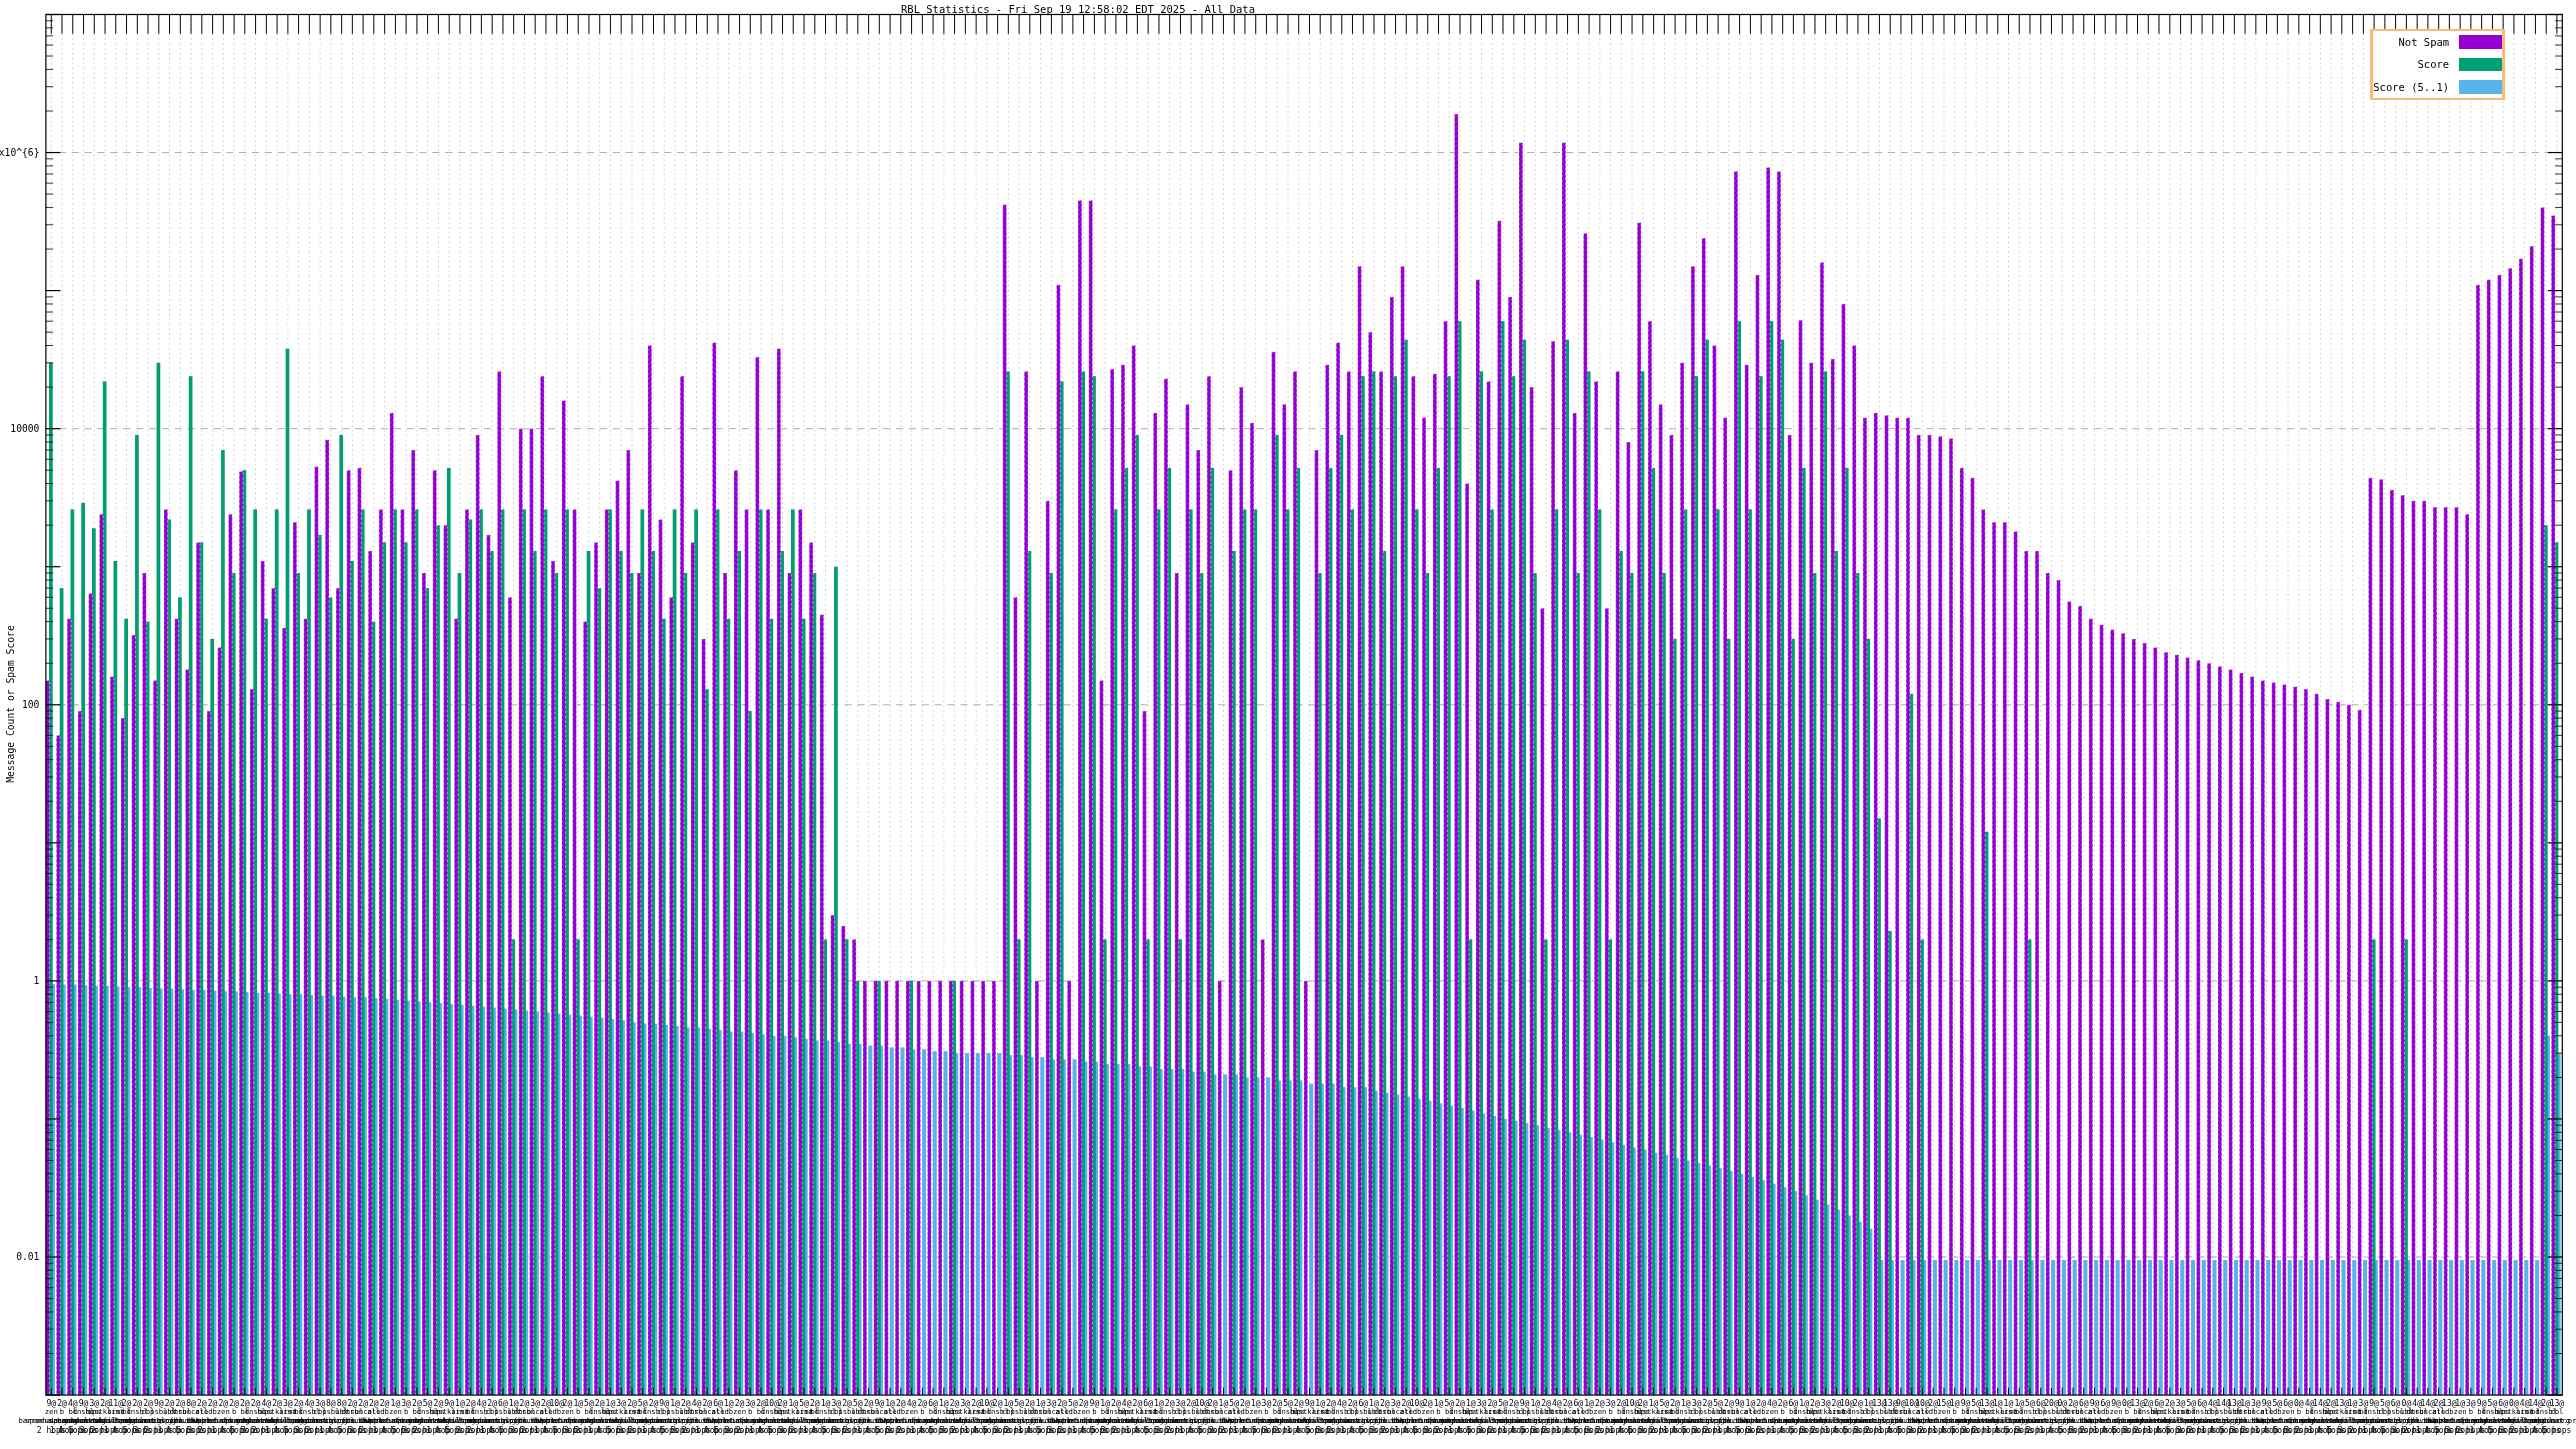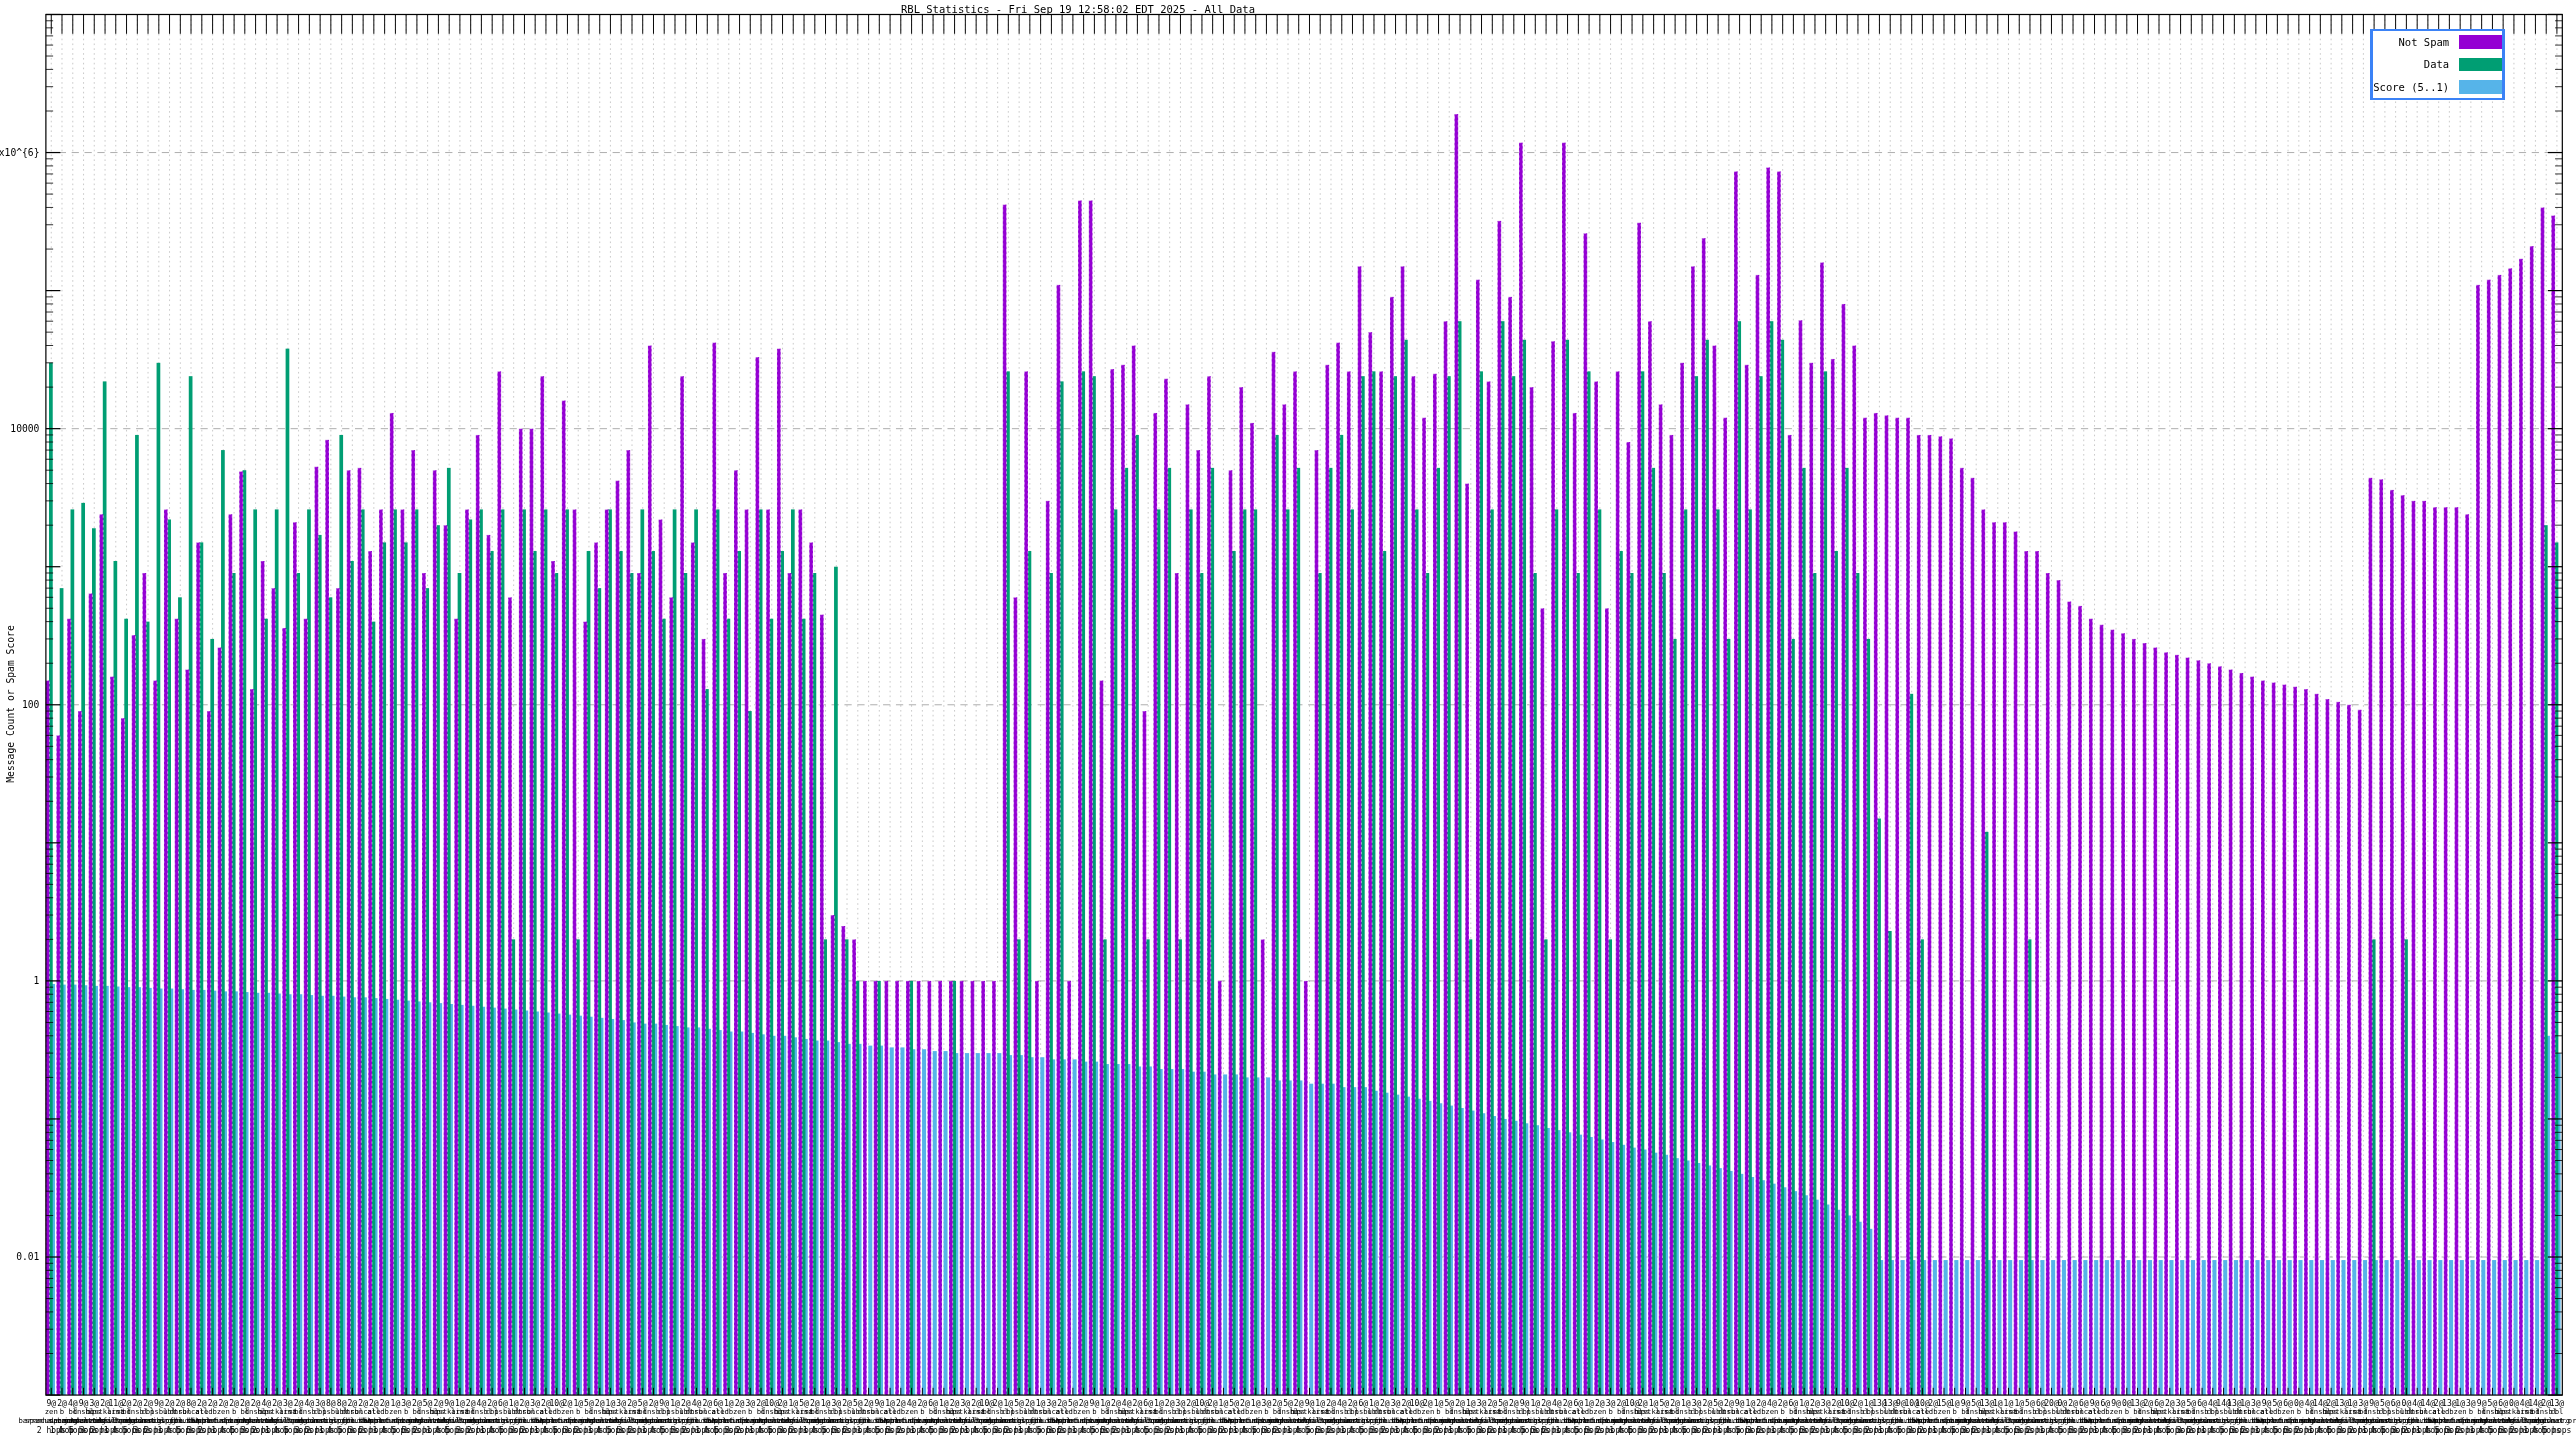--- a/index.html
+++ b/index.html
@@ -3,21 +3,21 @@
 <meta charset="utf-8">
 <style>
   html,body{margin:0;padding:0;background:#ffffff;width:2576px;height:1449px;overflow:hidden;
     font-family:"DejaVu Sans Mono","Liberation Mono",monospace;}
   #chart-wrap{position:relative;width:2576px;height:1449px;}
   #plot-svg{position:absolute;left:0;top:0;}
   #chart-title{position:absolute;left:0;top:3.2px;width:2156px;text-align:center;
     font-size:10.5px;color:#000;letter-spacing:0px;}
   #y-axis-title{position:absolute;left:4.8px;top:704px;transform:rotate(-90deg) translateX(-50%);
     transform-origin:0 0;white-space:nowrap;font-size:9.7px;color:#000;}
-  #legend{position:absolute;top:29px;right:71px;background:#3b82f6;padding:1.6px 3.2px;}
+  #legend{position:absolute;top:29px;right:71px;background:#fdba74;padding:1.6px 3.2px;}
   .legend-row{display:flex;align-items:center;justify-content:flex-end;height:22.5px;background:#ffffff;}
   .legend-label{font-size:10.5px;color:#000;margin-right:9.7px;white-space:nowrap;}
   .legend-swatch{width:43px;height:13.7px;display:inline-block;}
 </style>
 </head>
 <body>
 
 <div id="chart-wrap">
   <svg id="plot-svg" width="2576" height="1449" viewBox="0 0 3200 1800">
       <line x1="63.7" y1="18" x2="63.7" y2="1733" stroke="#bdbdbd" stroke-width="1" stroke-dasharray="2,4"></line>
@@ -2954,21 +2954,21 @@
       </g>
     </svg>
   <div id="chart-title">RBL Statistics - Fri Sep 19 12:58:02 EDT 2025 - All Data</div>
   <div id="y-axis-title">Message Count or Spam Score</div>
   <div id="legend">
       <div class="legend-row">
         <span class="legend-label">Not Spam</span>
         <span class="legend-swatch" style="background-color: rgb(148, 0, 211);"></span>
       </div>
       <div class="legend-row">
-        <span class="legend-label">Data</span>
+        <span class="legend-label">Score</span>
         <span class="legend-swatch" style="background-color: rgb(0, 158, 115);"></span>
       </div>
       <div class="legend-row">
         <span class="legend-label">Score (5..1)</span>
         <span class="legend-swatch" style="background-color: rgb(86, 180, 233);"></span>
       </div>
     </div>
 </div>
 
 

